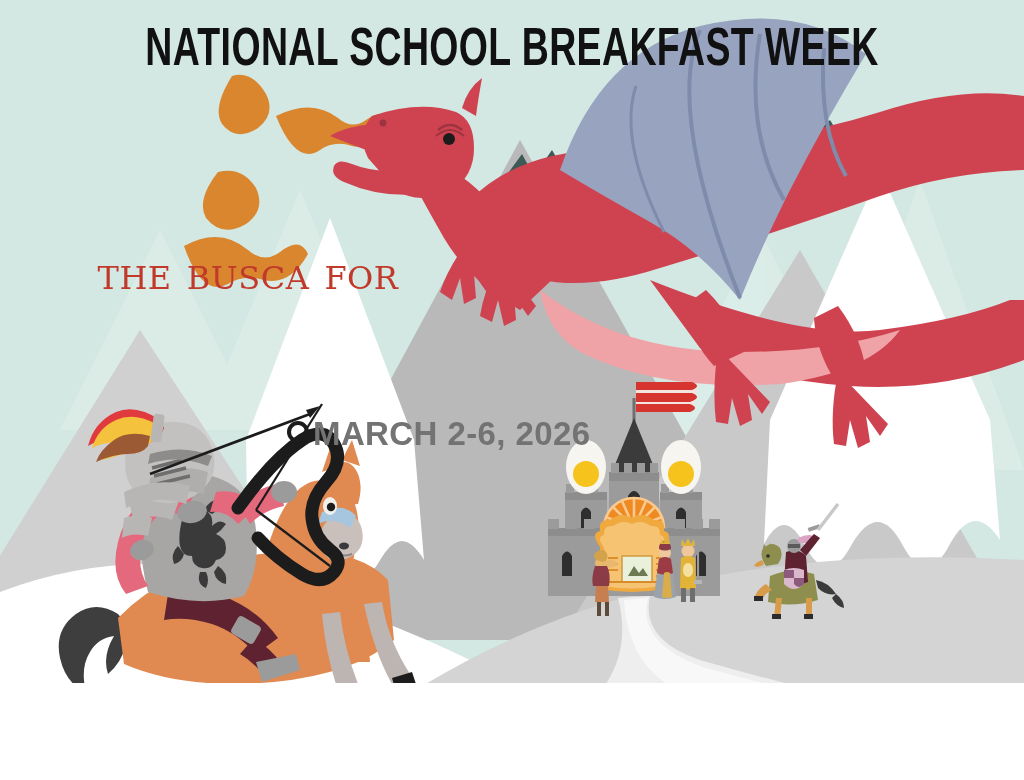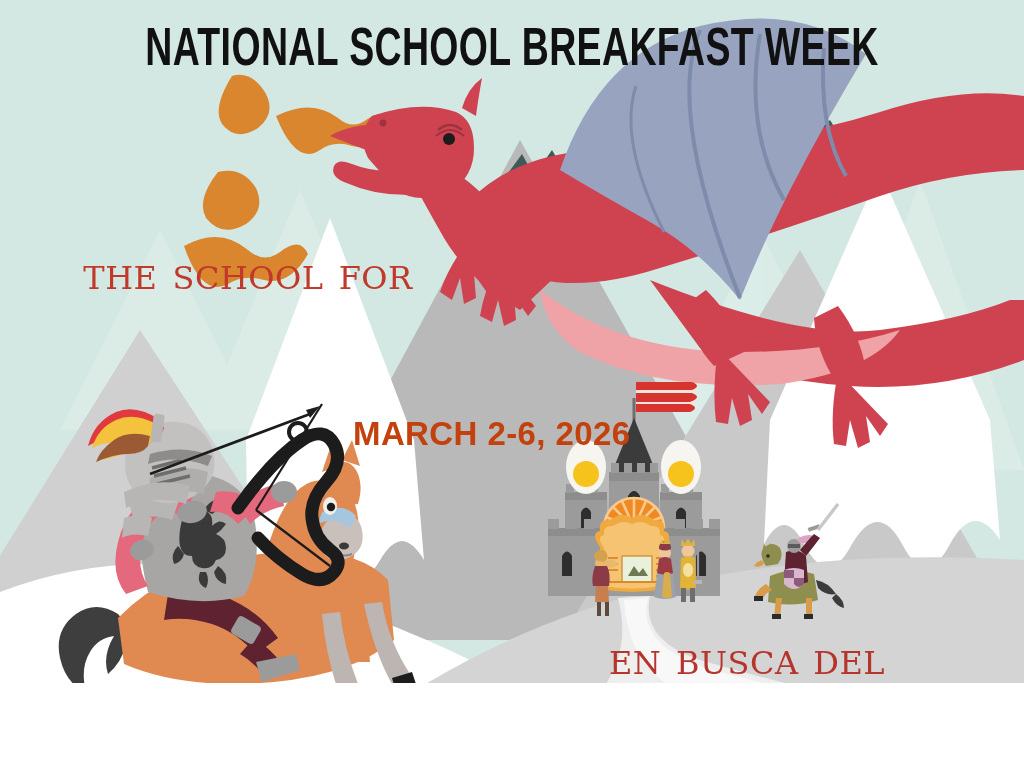--- a/index.html
+++ b/index.html
@@ -55,22 +55,21 @@
     letter-spacing: 0.5px;
   }
   #headline-en .l2 { display: block; }
   #date-text {
     left: 313px;
     top: 415px;
     font-family: "Liberation Sans", sans-serif;
     font-size: 33px;
     font-weight: 700;
     letter-spacing: 0.4px;
-    color: #c2410c;
-    margin-left: 40px;
+    color: #737373;
   }
   #headline-es {
     left: 470px;
     top: 632px;
     width: 554px;
     text-align: center;
     font-family: "DejaVu Serif", serif;
     font-size: 45px;
     line-height: 1.22;
     color: #b5352c;
@@ -431,22 +430,21 @@
 
       <line x1="150" y1="474" x2="310" y2="414" stroke="#1c1c1c" stroke-width="2.6"></line>
       <polygon points="306,410 320,406 310,418" fill="#1c1c1c"></polygon>
     </g>
 
   </svg>
 
   <div class="txt" id="title-text">NATIONAL SCHOOL BREAKFAST WEEK</div>
 
   <div class="txt" id="headline-en">
-    <span class="l1">the school for</span>
+    <span class="l1">the busca for</span>
   </div>
 
   <div class="txt" id="date-text">MARCH 2-6, 2026</div>
 
   <div class="txt" id="headline-es">
-    <span class="l1">en busca del</span>
   </div>
 
 </div>
 
 </body></html>

